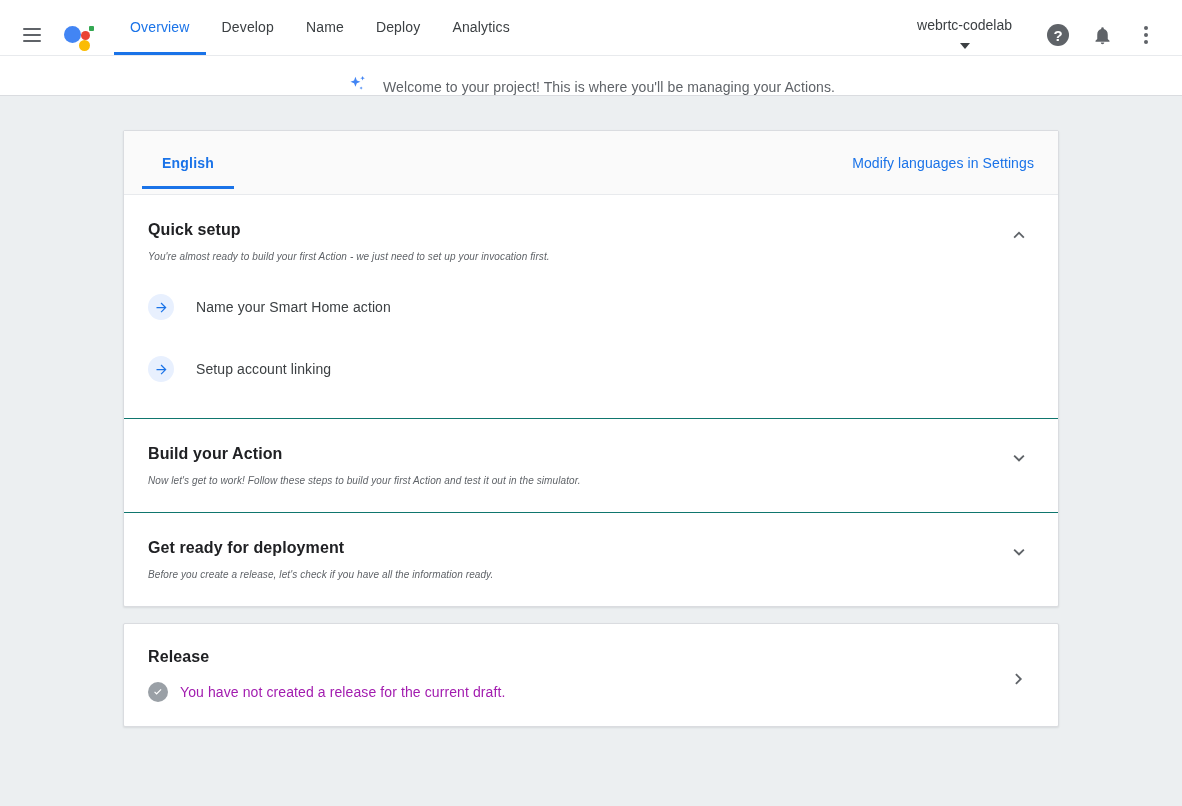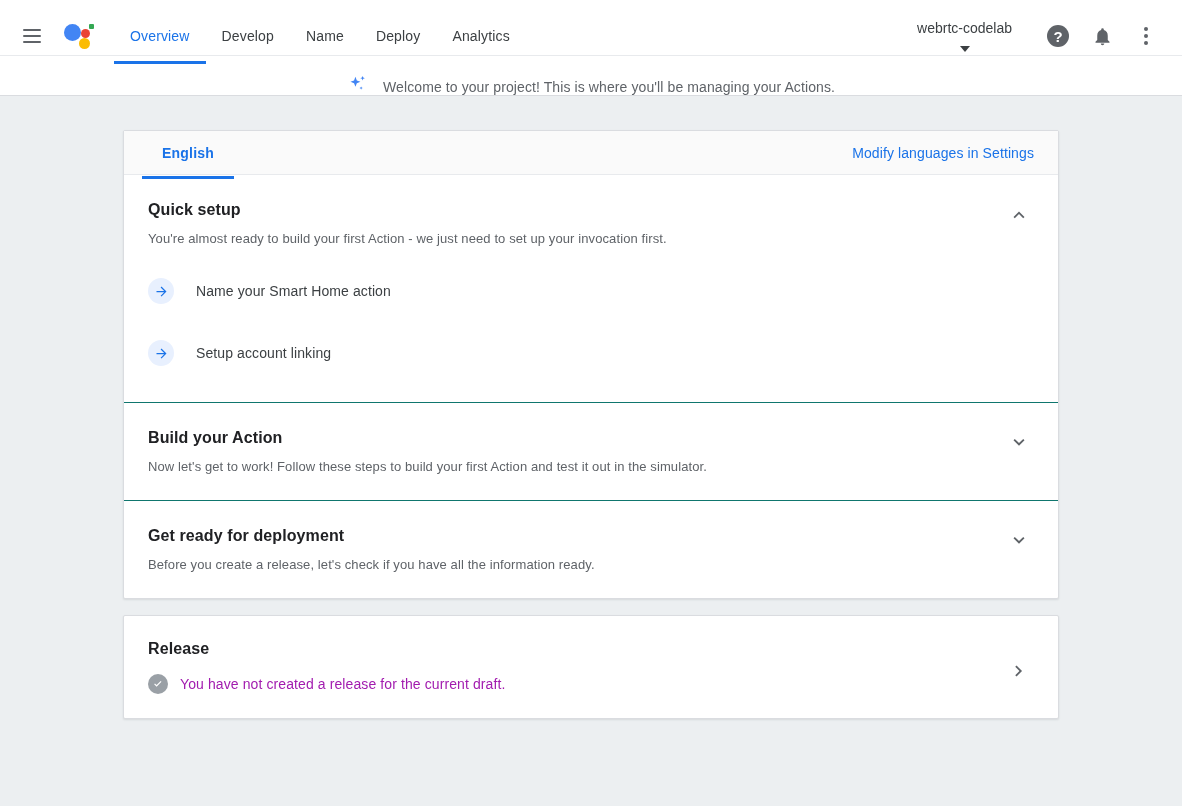--- a/index.html
+++ b/index.html
@@ -15,21 +15,21 @@
     background: #eceff1;
     color: #3c4043;
     -webkit-font-smoothing: antialiased;
   }
 
   
   .appbar {
     height: 56px;
     background: #ffffff;
     display: flex;
-    align-items: center;
+    align-items: flex-end;
     padding: 17px 16px 0 12px;
     border-bottom: 1px solid #e8eaed;
     position: relative;
   }
 
   .icon-btn {
     width: 40px;
     height: 40px;
     display: flex;
     align-items: center;
@@ -179,21 +179,21 @@
     border-radius: 2px;
     box-shadow: 0 1px 2px rgba(60,64,67,0.12);
   }
 
   
   .tabstrip {
     background: #fafafa;
     display: flex;
     align-items: center;
     justify-content: space-between;
-    height: 44px;
+    height: 64px;
     padding: 0 24px 0 0;
     border-bottom: 1px solid #e8eaed;
   }
   .tab {
     height: 52px;
     display: flex;
     align-items: center;
     padding: 0 20px;
     margin-left: 18px;
     font-size: 14px;
@@ -230,24 +230,25 @@
     justify-content: space-between;
     cursor: pointer;
   }
   .section-title {
     font-size: 16px;
     font-weight: bold;
     color: #202124;
     letter-spacing: 0.1px;
   }
   .section-sub {
-    font-size: 13px;
+    font-size: 10px;
     color: #5f6368;
     margin-top: 12px;
     letter-spacing: 0.1px;
+    font-style: italic;
   }
   .chev {
     flex: 0 0 auto;
     margin-top: 2px;
     margin-right: 4px;
   }
 
   .section-body { margin-top: 22px; }
 
   .task-row {

